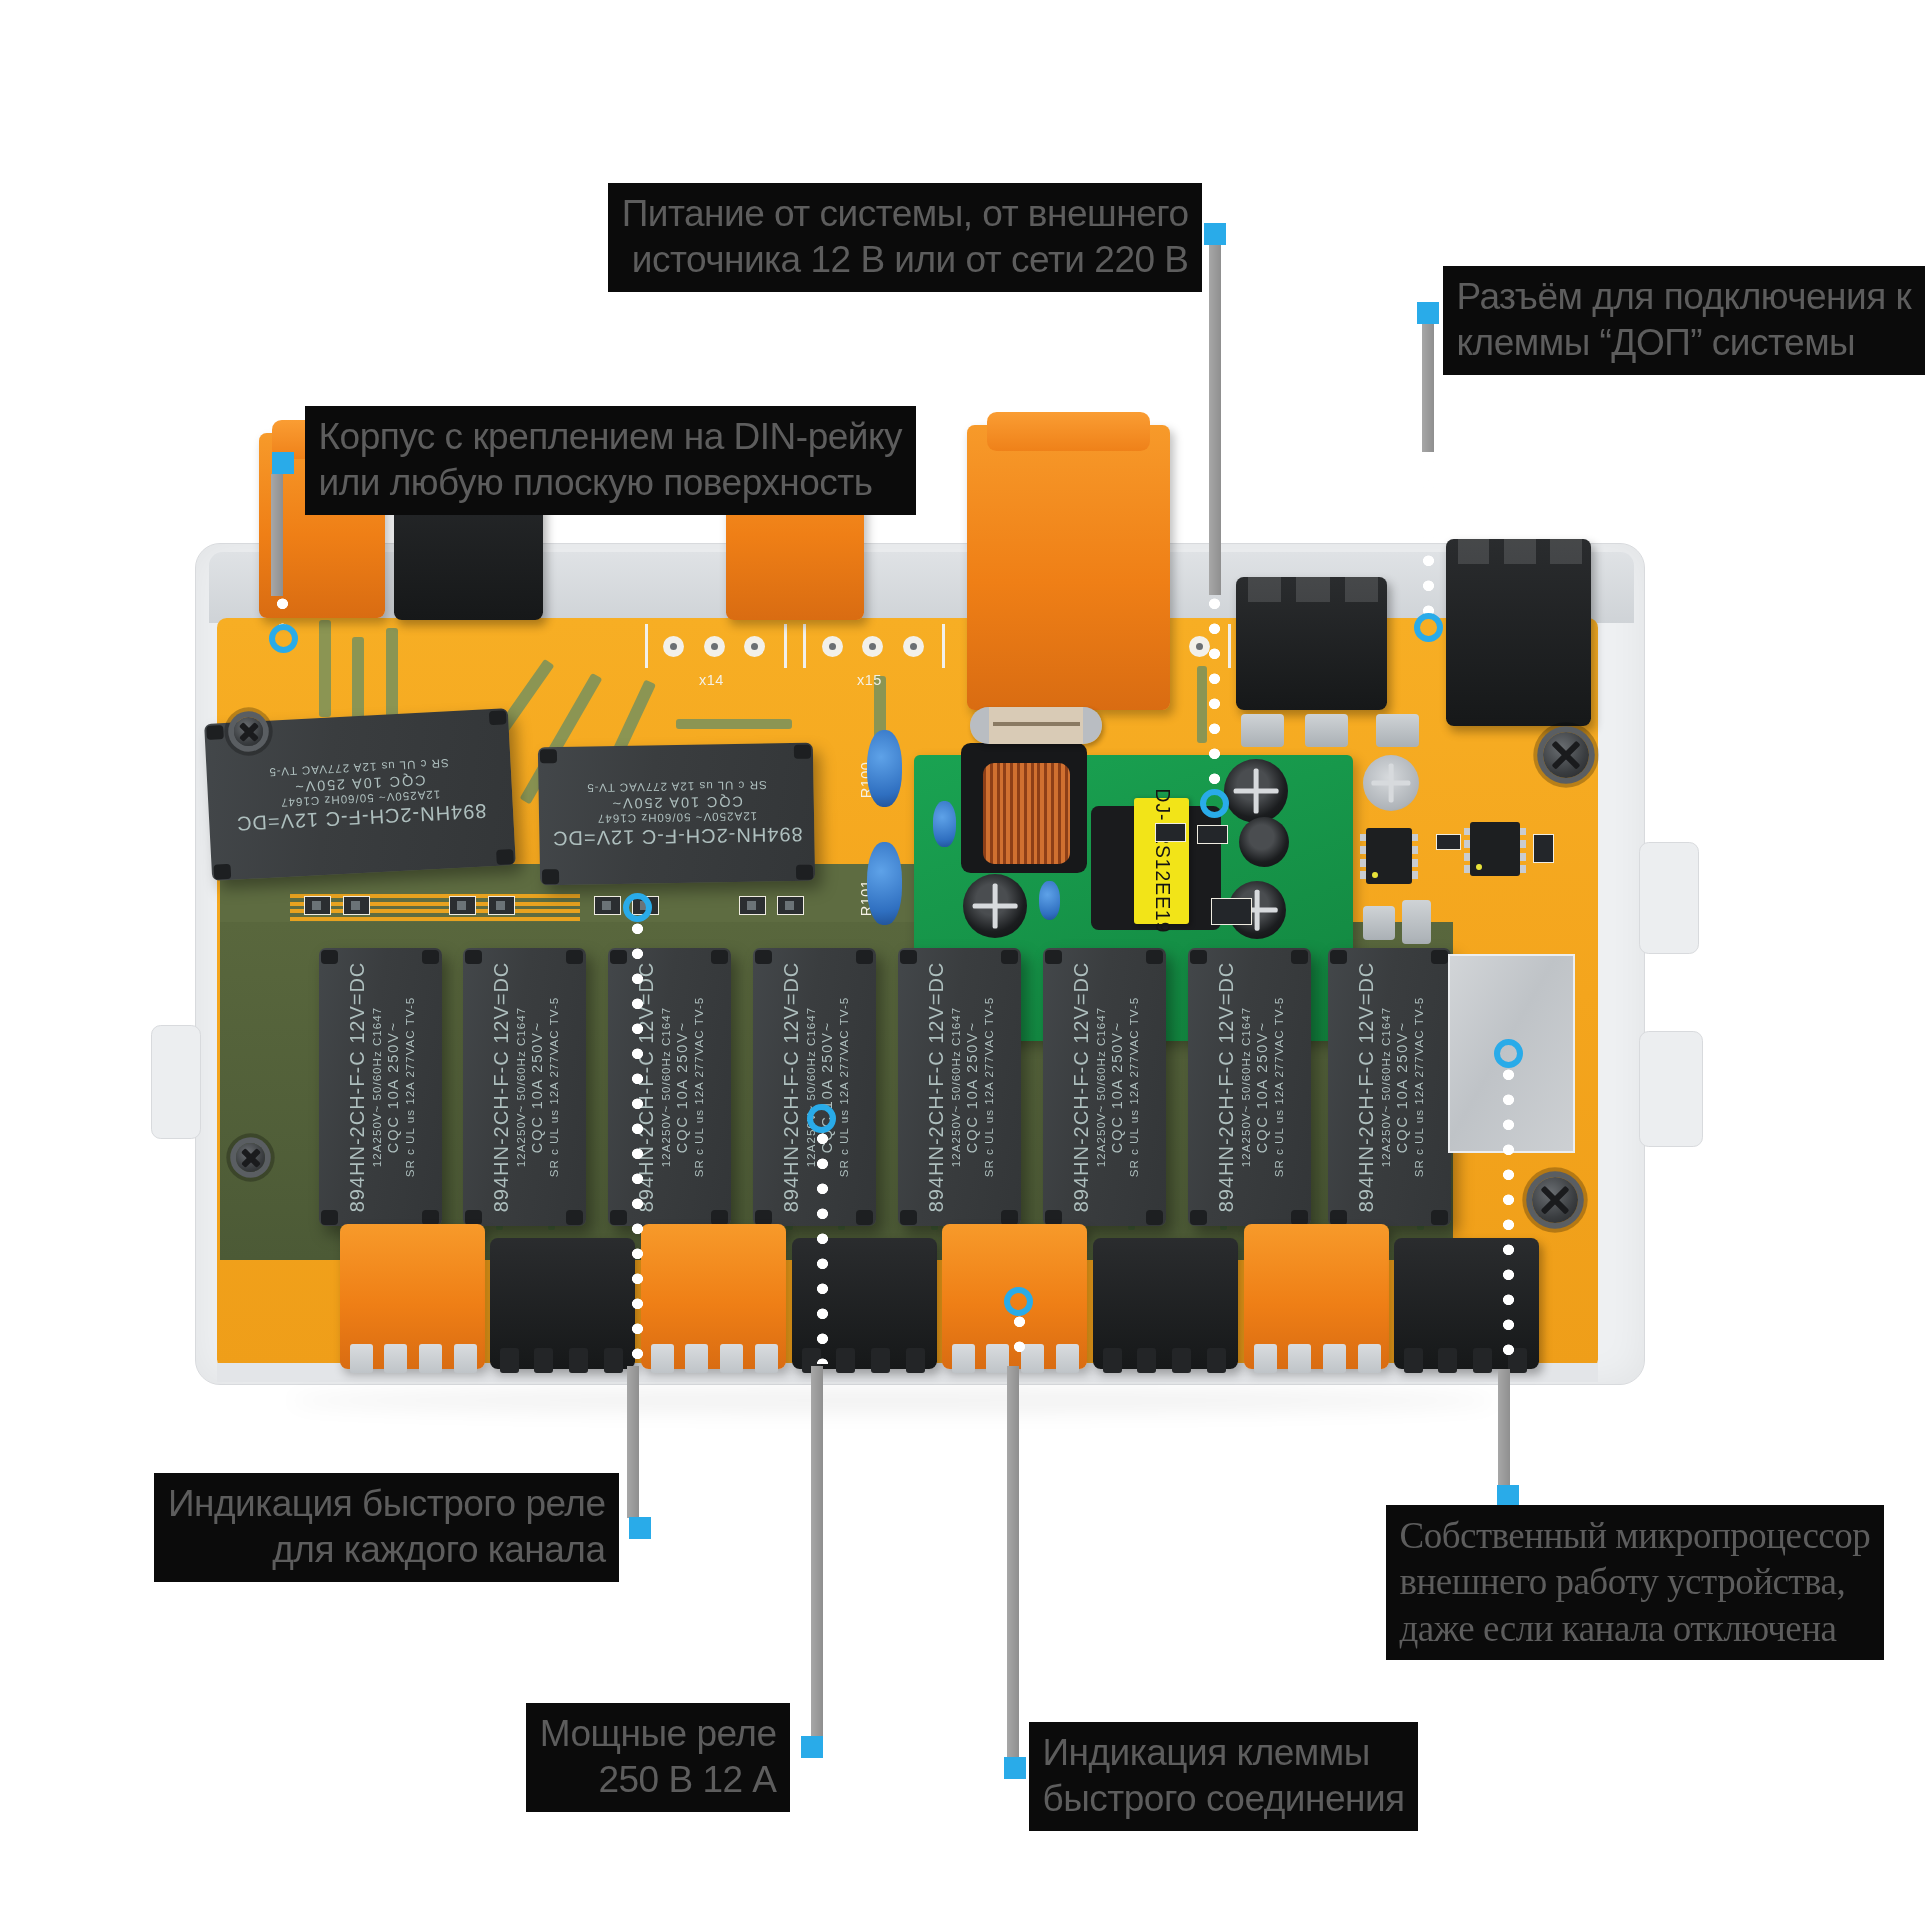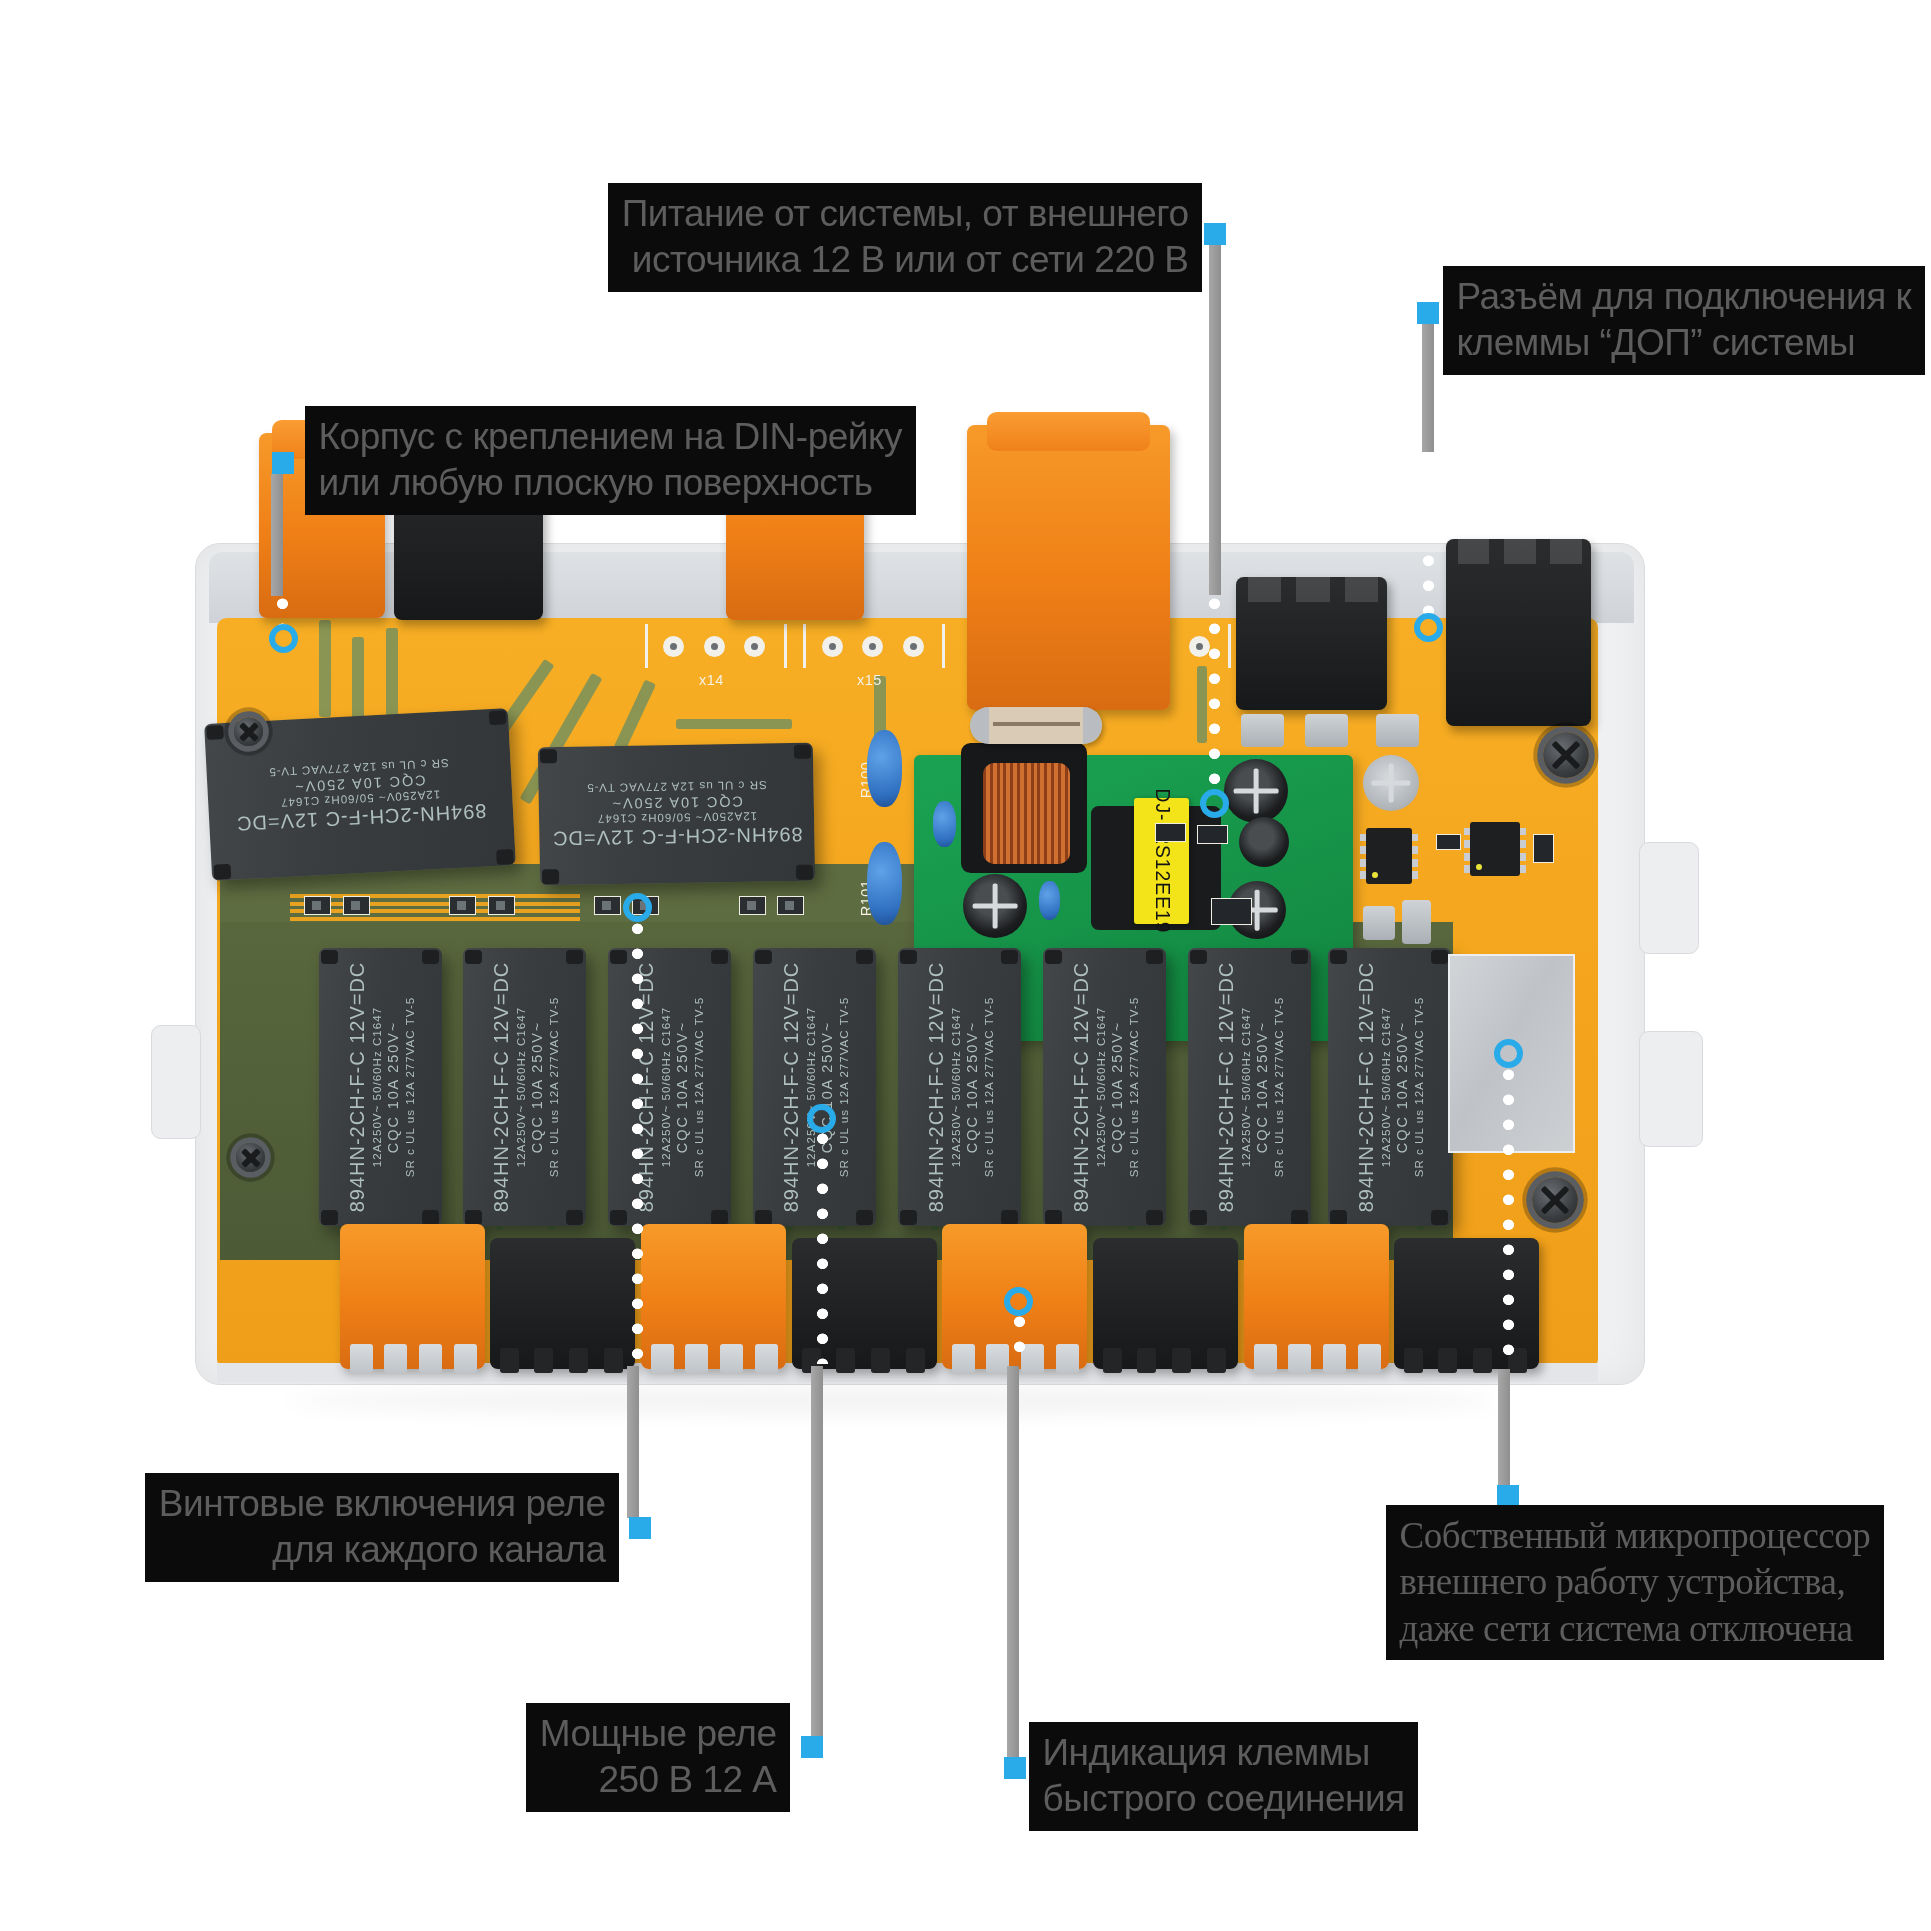--- a/index.html
+++ b/index.html
@@ -508,30 +508,30 @@
   </div>
   <div class="abs callout lbl-dop">
     <span>Разъём для подключения к</span>
     <span>клеммы “ДОП” системы</span>
   </div>
   <div class="abs callout lbl-case">
     <span>Корпус с креплением на DIN-рейку</span>
     <span>или любую плоскую поверхность</span>
   </div>
   <div class="abs callout lbl-ind">
-    <span>Винтовые включения реле</span>
+    <span>Индикация быстрого реле</span>
     <span>для каждого канала</span>
   </div>
   <div class="abs callout lbl-relays">
     <span>Мощные реле</span>
     <span>250 В 12 А</span>
   </div>
   <div class="abs callout lbl-term">
     <span>Индикация клеммы</span>
     <span>быстрого соединения</span>
   </div>
   <div class="abs callout lbl-mcu">
     <span>Собственный микропроцессор</span>
     <span>внешнего работу устройства,</span>
-    <span>даже сети система отключена</span>
+    <span>даже если канала отключена</span>
   </div>
 </div>
 
 
 </body></html>

